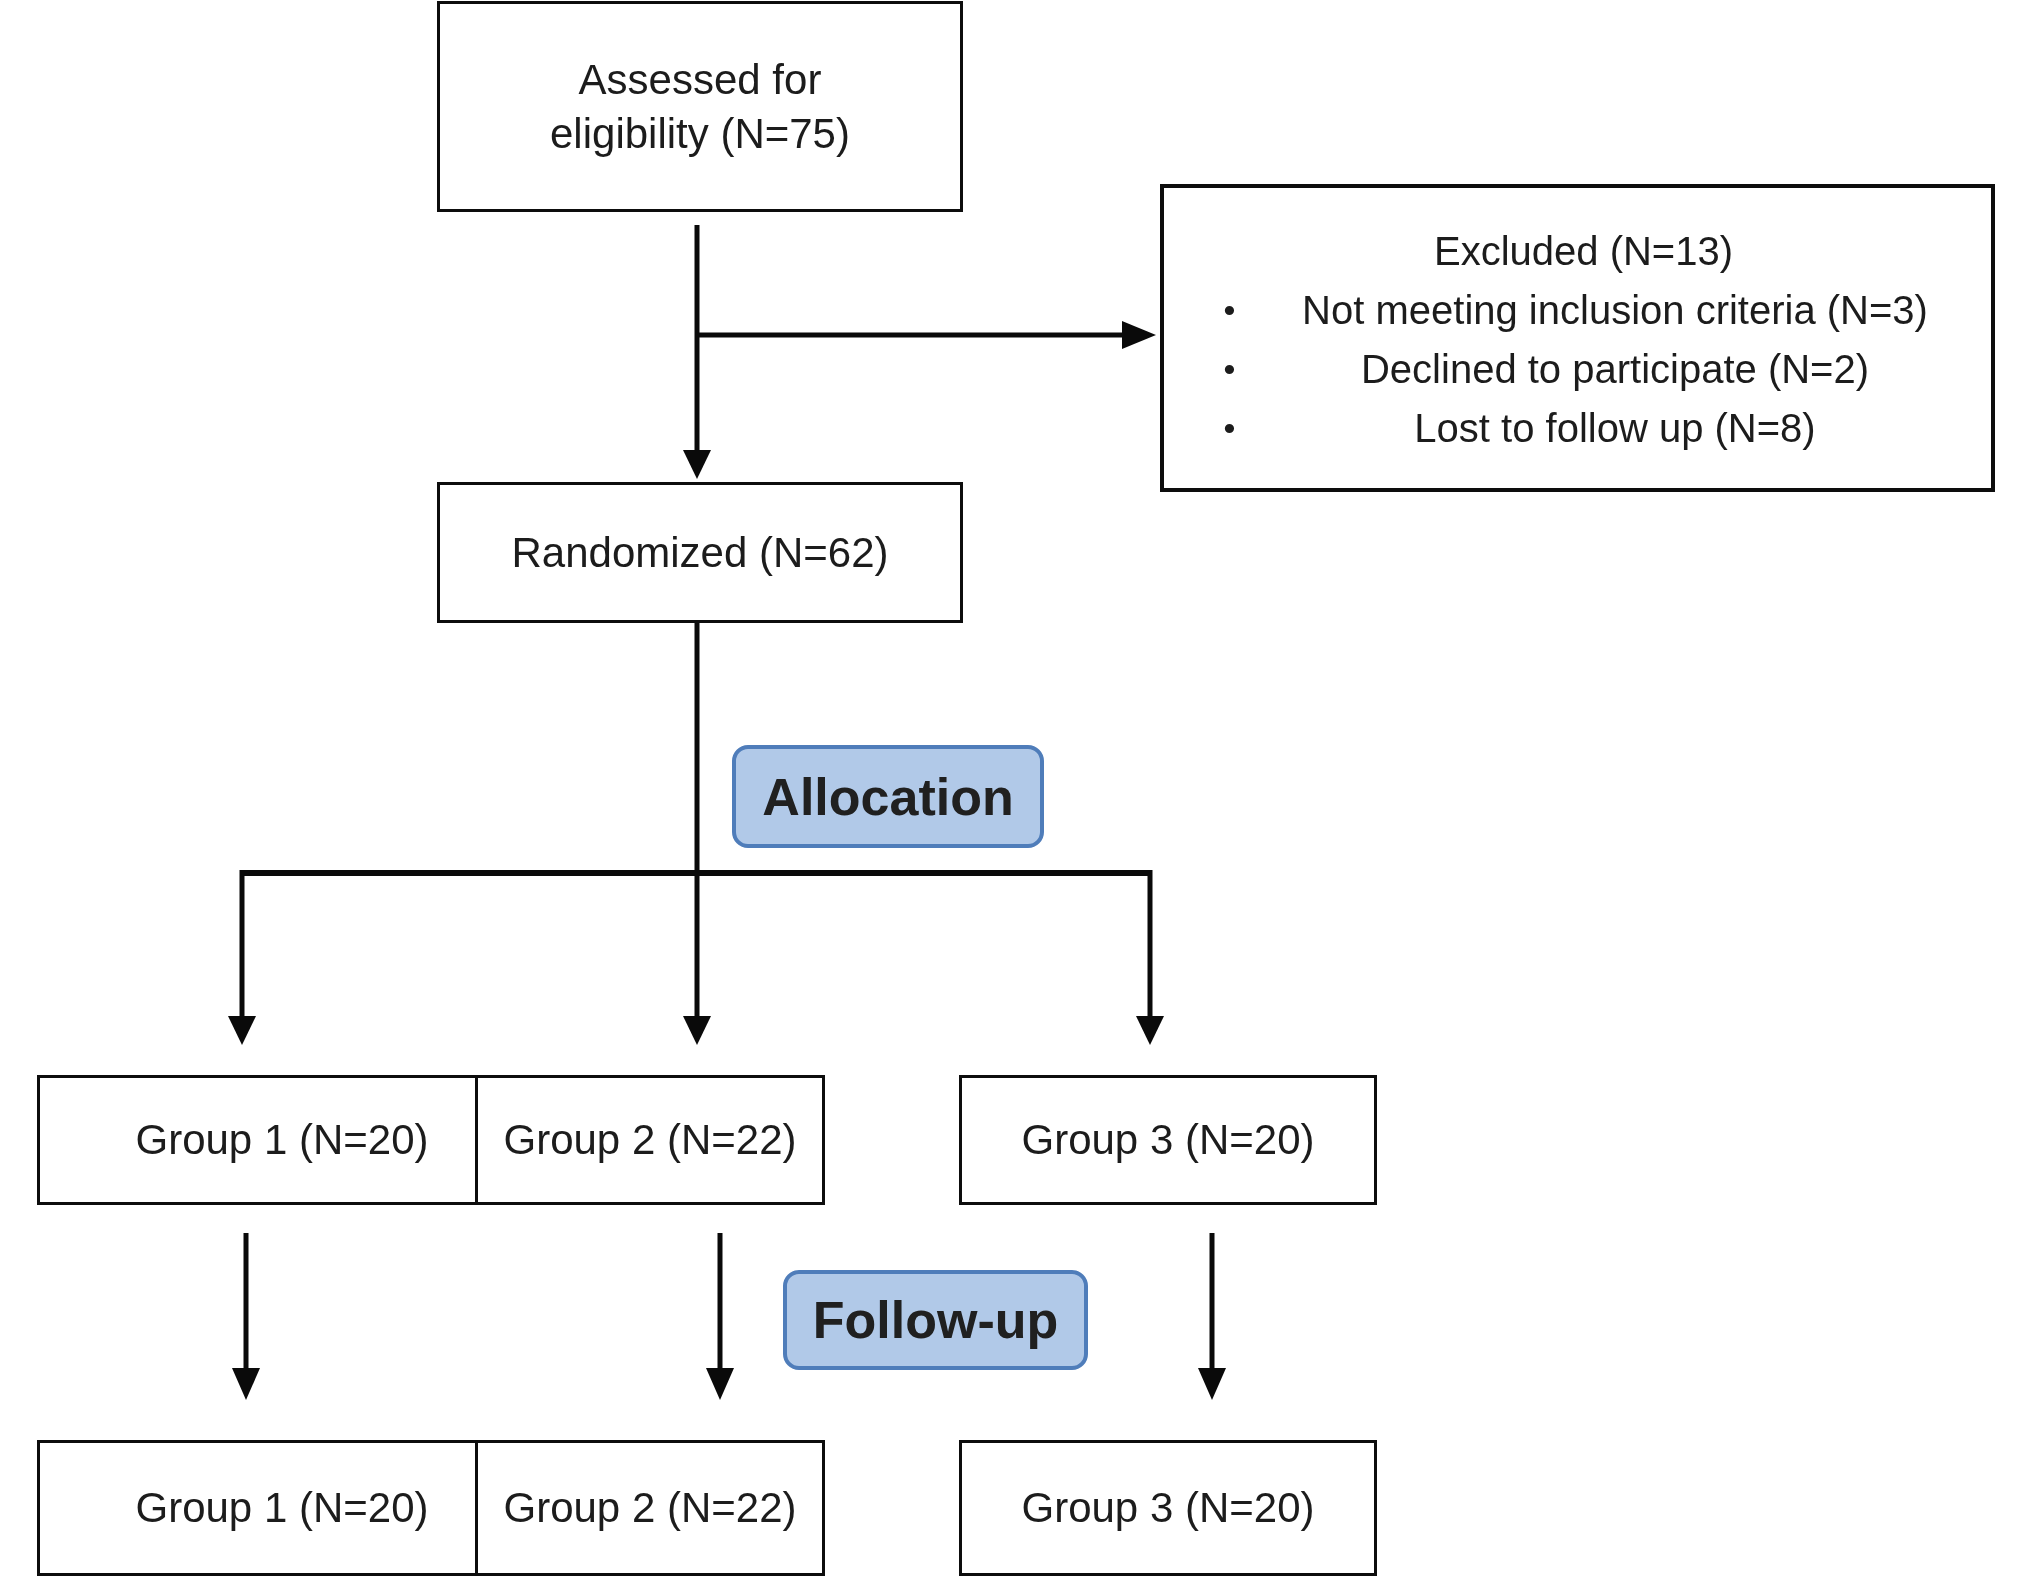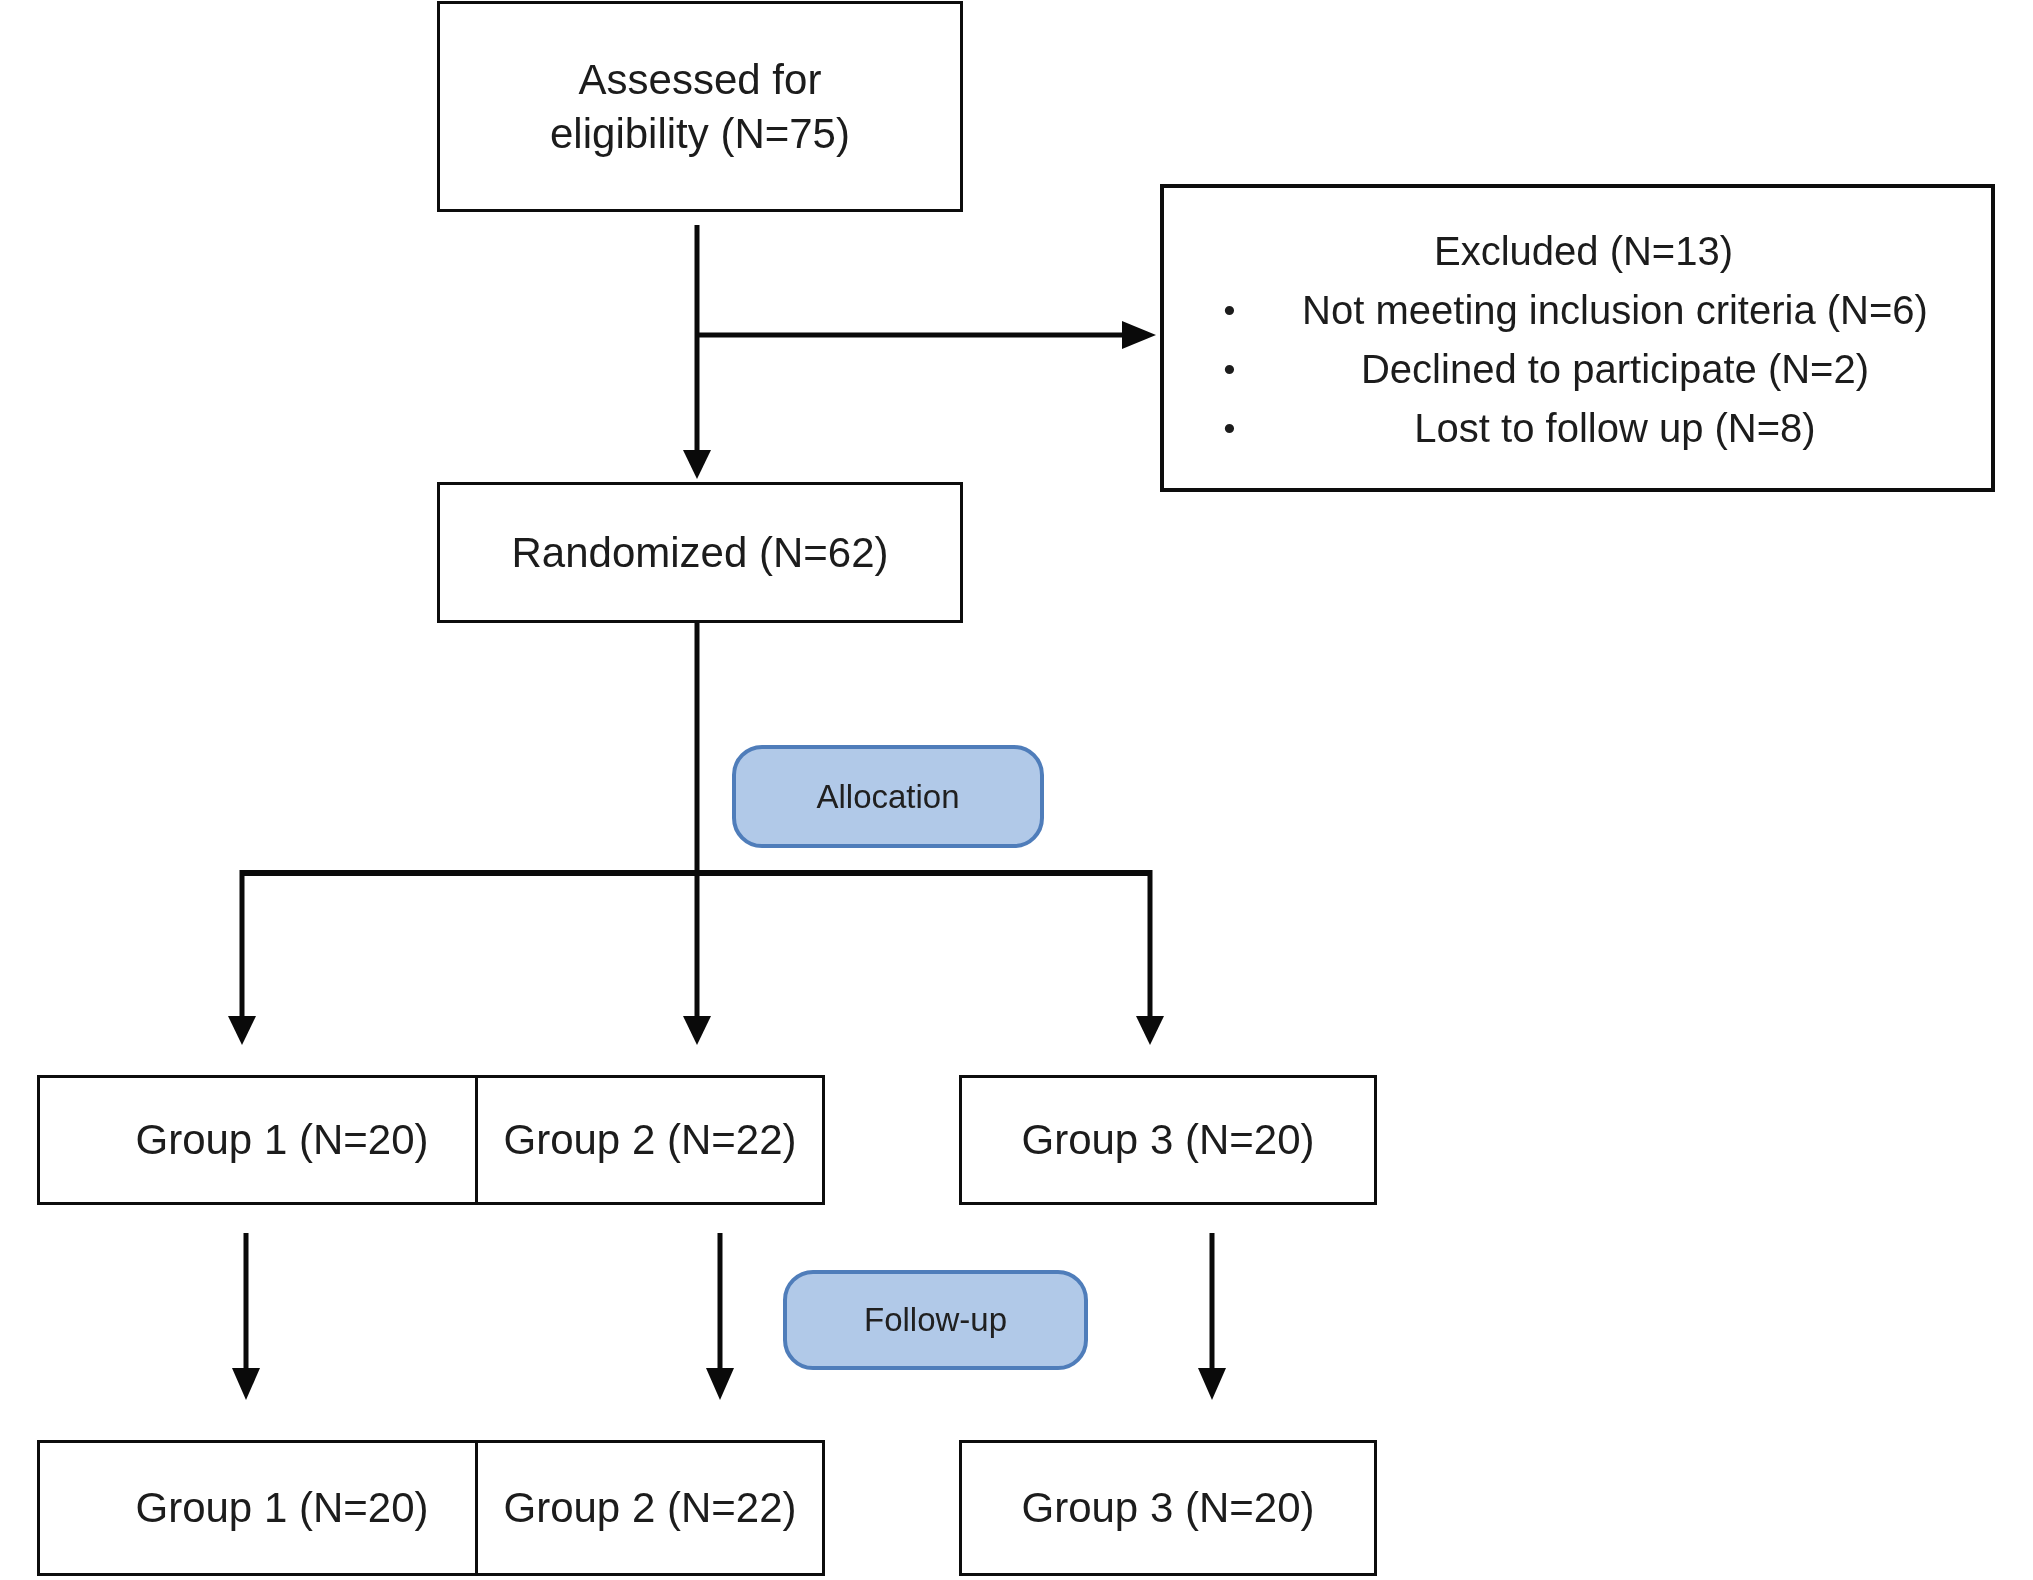--- a/index.html
+++ b/index.html
@@ -66,26 +66,26 @@
     padding-left: 4px;
     font-size: 34px;
     flex: 0 0 auto;
   }
   .bullet-text { flex: 1 1 auto; }
 
   .pill {
     position: absolute;
     background: var(--pill-fill);
     border: 4px solid var(--pill-border);
-    border-radius: 30px;
+    border-radius: 16px;
     display: flex;
     align-items: center;
     justify-content: center;
-    font-size: 33px;
-    font-weight: 400;
+    font-size: 52px;
+    font-weight: 700;
     color: #202020;
   }
   .pill-allocation { left: 732px; top: 745px;  width: 312px; height: 103px; }
   .pill-followup   { left: 783px; top: 1270px; width: 305px; height: 100px; }
 
   .group-box { height: 130px; top: 1075px; }
   .group-box-bottom { height: 136px; top: 1440px; }
   .g-col1 { left: 37px;  width: 490px; }
   .g-col2 { left: 475px; width: 350px; }
   .g-col3 { left: 959px; width: 418px; }
@@ -144,21 +144,21 @@
 
   <div class="node node-assessed">
     <span>Assessed for
 eligibility (N=75)</span>
   </div>
 
   <div class="node node-excluded">
     <div class="excluded-heading">Excluded (N=13)</div>
     <div class="bullet-row">
       <span class="bullet-marker">•</span>
-      <span class="bullet-text">Not meeting inclusion criteria (N=6)</span>
+      <span class="bullet-text">Not meeting inclusion criteria (N=3)</span>
     </div>
     <div class="bullet-row">
       <span class="bullet-marker">•</span>
       <span class="bullet-text">Declined to participate (N=2)</span>
     </div>
     <div class="bullet-row">
       <span class="bullet-marker">•</span>
       <span class="bullet-text">Lost to follow up (N=8)</span>
     </div>
   </div>

